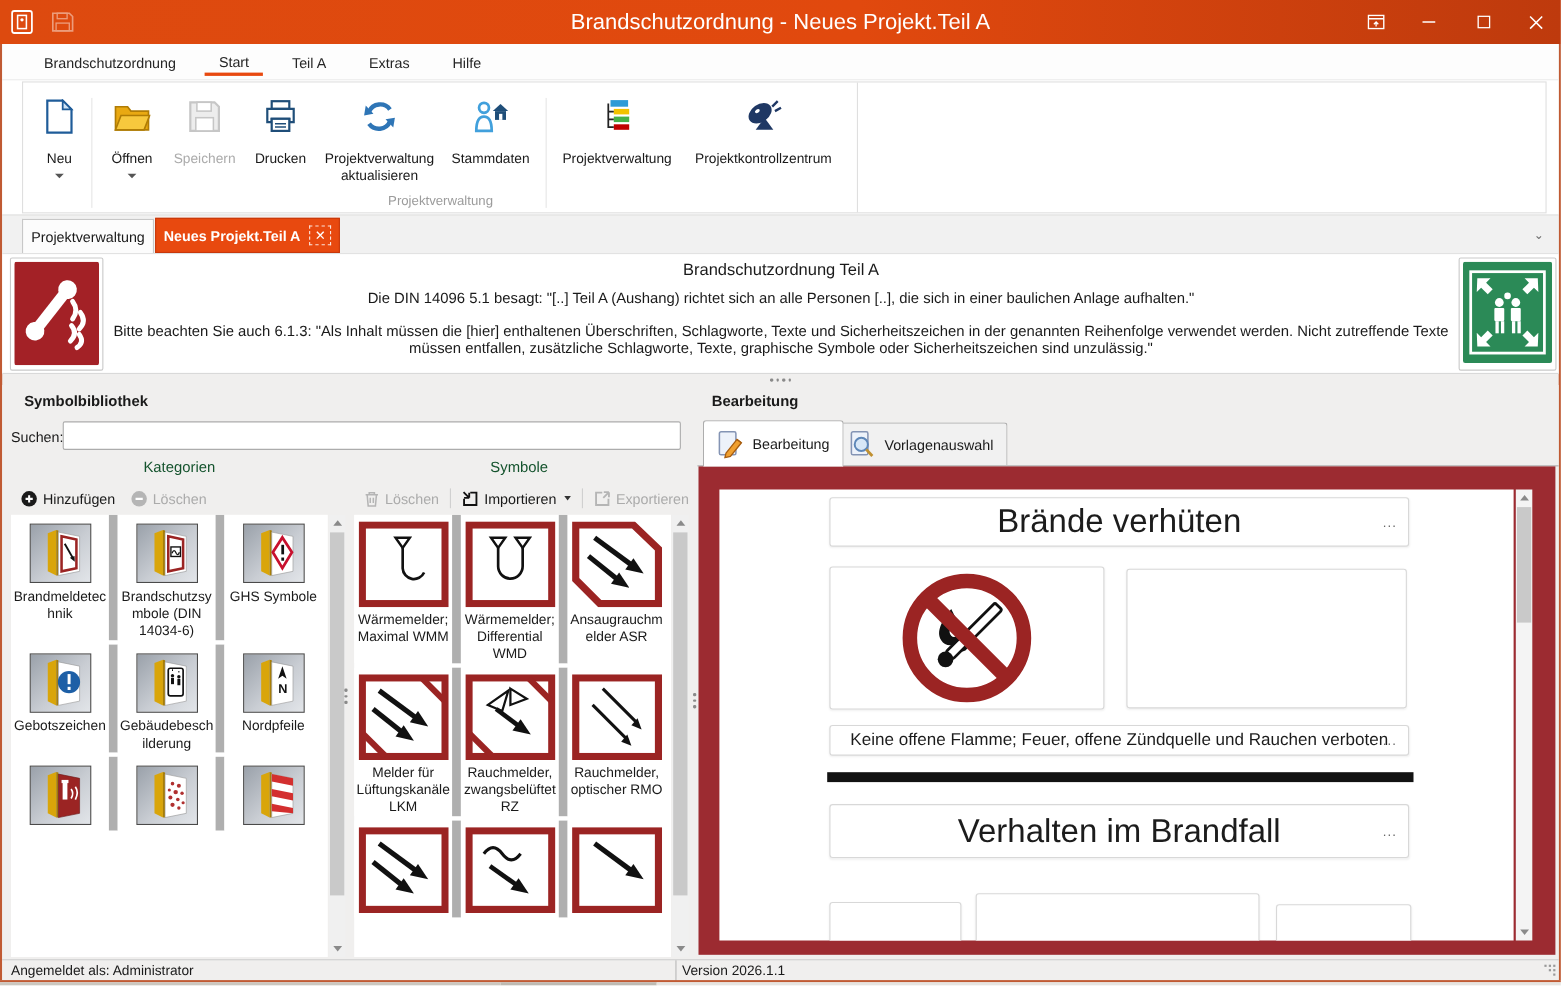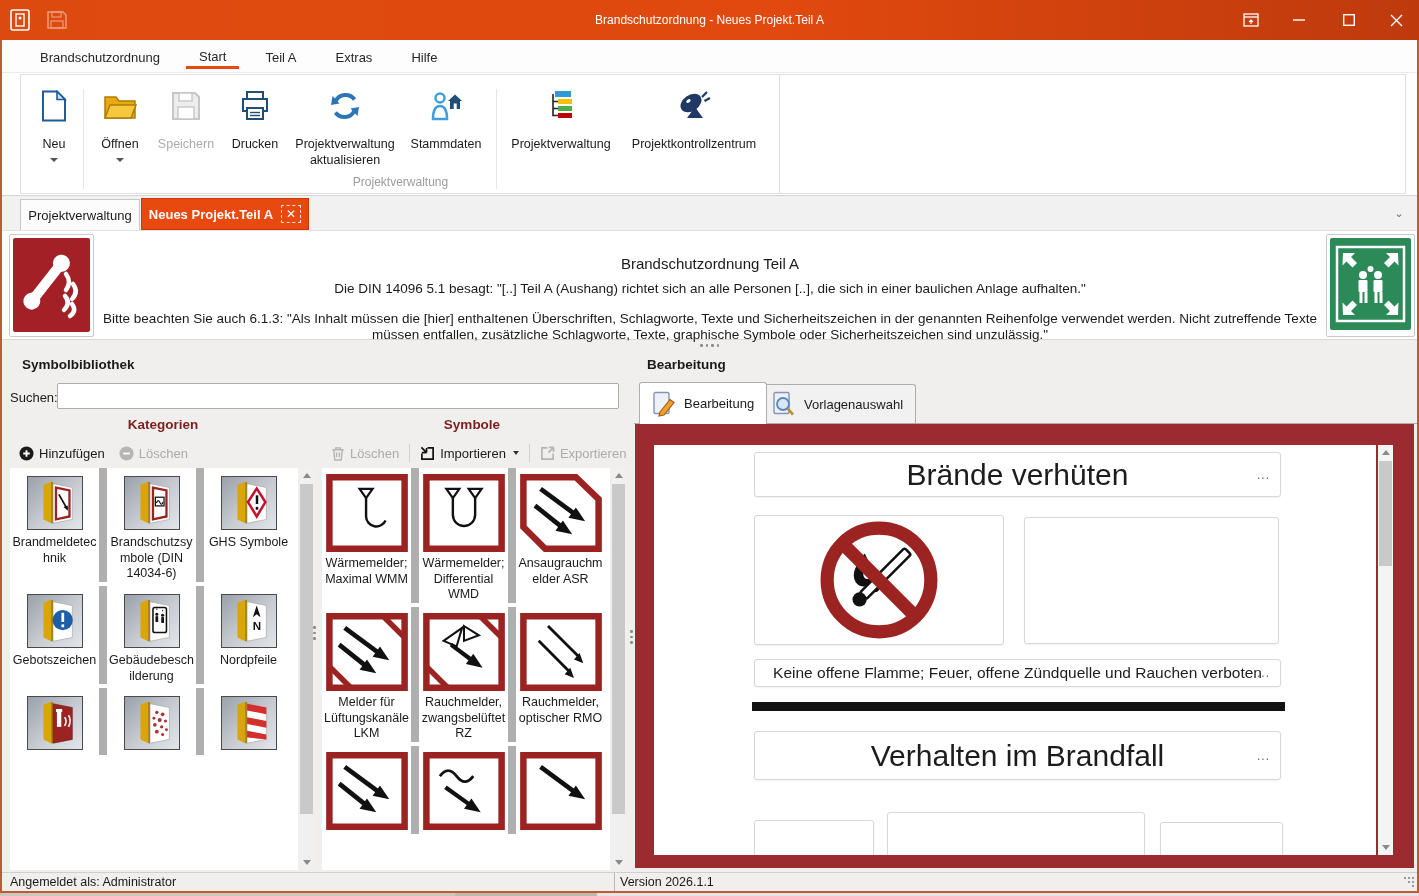--- a/index.html
+++ b/index.html
@@ -6,21 +6,21 @@
   html,body { width:1419px; height:896px; overflow:hidden; font-family:"Liberation Sans",sans-serif; background:#fff; }
   .abs { position:absolute; }
   #window { position:relative; width:1419px; height:896px; }
 
   
   #titlebar { left:0; top:0; width:1419px; height:40px;
     background:linear-gradient(90deg,#DD4A0F 0%,#E1490E 55%,#BE3A0D 100%); }
   #app-icon { left:10px; top:9px; width:20px; height:22px; }
   #qat-save { left:46px; top:10px; width:22px; height:20px; opacity:.45; }
   #win-title { left:0; top:0; width:1419px; height:40px; line-height:40px; text-align:center;
-    color:#fff; font-size:12px; }
+    color:#fff; font-size:20px; }
   .winctl { top:0; width:46px; height:40px; display:flex; align-items:center; justify-content:center; }
   #ctl-pin { left:1228px; } #ctl-min { left:1276px; } #ctl-max { left:1326px; } #ctl-close { left:1373px; }
 
   
   #frame { left:0; top:40px; width:1419px; height:851px; border-left:2px solid #C05A33; border-right:2px solid #C05A33; background:#F0EFEE; }
 
   
   #menubar { left:0; top:0; width:1415px; height:32px; background:#FDFDFD; display:flex; align-items:center; padding-left:25px; }
   .menu-item { font-size:13px; color:#262626; padding:6px 13px 4px 13px; margin-right:13px; }
   .menu-item.active { padding-bottom:2px; border-bottom:3px solid #E8490F; }
@@ -43,39 +43,39 @@
   #tab1 { left:18px; top:3px; width:120px; height:31px; background:#FCFCFC; border:1px solid #C8C8C8; border-bottom:none; font-size:13px; color:#1a1a1a; display:flex; align-items:center; justify-content:center; }
   #tab2 { left:139px; top:2px; width:168px; height:32px; background:#E8490F; border:1px solid #C8380B; font-size:13px; font-weight:bold; color:#fff; display:flex; align-items:center; justify-content:center; gap:8px; }
   #tab2 .close { font-weight:normal; font-size:12px; padding:1px 4px; border:1px dashed rgba(255,255,255,.85); }
   #ribbon-collapse { left:1389px; top:9px; width:16px; height:16px; color:#707070; font-size:11px; display:flex; align-items:center; justify-content:center; }
 
   
   #infoheader { left:0; top:190px; width:1415px; height:110px; background:#fff; border-top:1px solid #E2E2E2; border-bottom:1px solid #D9D9D9; }
   .signbox { top:3px; height:103px; background:#fff; border:1px solid #C9C9C9; border-radius:2px; display:flex; align-items:flex-start; justify-content:center; padding-top:3px; }
   #sign-left { left:7px; width:85px; }
   #sign-right { left:1324px; width:89px; }
-  #ih-texts { left:98px; top:24px; width:1220px; text-align:center; color:#1a1a1a; }
+  #ih-texts { left:98px; top:6px; width:1220px; text-align:center; color:#1a1a1a; }
   #ih-title { font-size:15px; margin-bottom:9px; }
   #ih-line1 { font-size:13.5px; margin-bottom:15px; }
   #ih-line2 { font-size:13.5px; line-height:1.22; }
 
   
   #hsplit { left:0; top:301px; width:1415px; height:9px; display:flex; align-items:center; justify-content:center; gap:3px; }
   .dot { width:2.5px; height:2.5px; background:#8A8A8A; border-radius:50%; }
 
   
   #main { left:0; top:310px; width:1415px; height:522px; background:#F0EFEE; }
 
   
   #library { left:0; top:0; width:630px; height:522px; }
   .panel-title { font-weight:bold; font-size:13.5px; color:#1a1a1a; }
   #lib-title { left:20px; top:7px; }
   #search-label { left:8px; top:40px; font-size:13px; color:#1a1a1a; }
   #search-input { left:55px; top:33px; width:562px; height:26px; border:1px solid #ACACAC; border-radius:2px; background:#fff; font-size:13px; padding:0 6px; font-family:"Liberation Sans",sans-serif; }
-  .subpanel-header { top:3px; width:100%; text-align:center; font-weight:bold; font-size:13.5px; color:#7f1d1d; }
+  .subpanel-header { top:3px; width:100%; text-align:center; font-weight:normal; font-size:13.5px; color:#14532d; }
   .toolbar { top:26px; left:2px; height:26px; display:flex; align-items:center; font-size:13px; color:#1a1a1a; }
   .toolbar .tbtn { display:flex; align-items:center; gap:5px; padding:3px 7px; }
   .toolbar .tbtn.disabled { color:#ABABAB; }
   .tsep { width:1px; height:18px; background:#D0D0D0; margin:0 3px; }
   .dchev { width:0; height:0; border-left:3.5px solid transparent; border-right:3.5px solid transparent; border-top:4px solid #333; margin-left:2px; }
 
   #cats { left:8px; top:64px; width:306px; height:458px; }
   #syms { left:320px; top:64px; width:300px; height:458px; }
   .itemlist { left:0; top:54px; width:288px; height:402px; background:#fff; overflow:hidden; }
   .itemrow { display:flex; margin-bottom:4px; align-items:stretch; }

